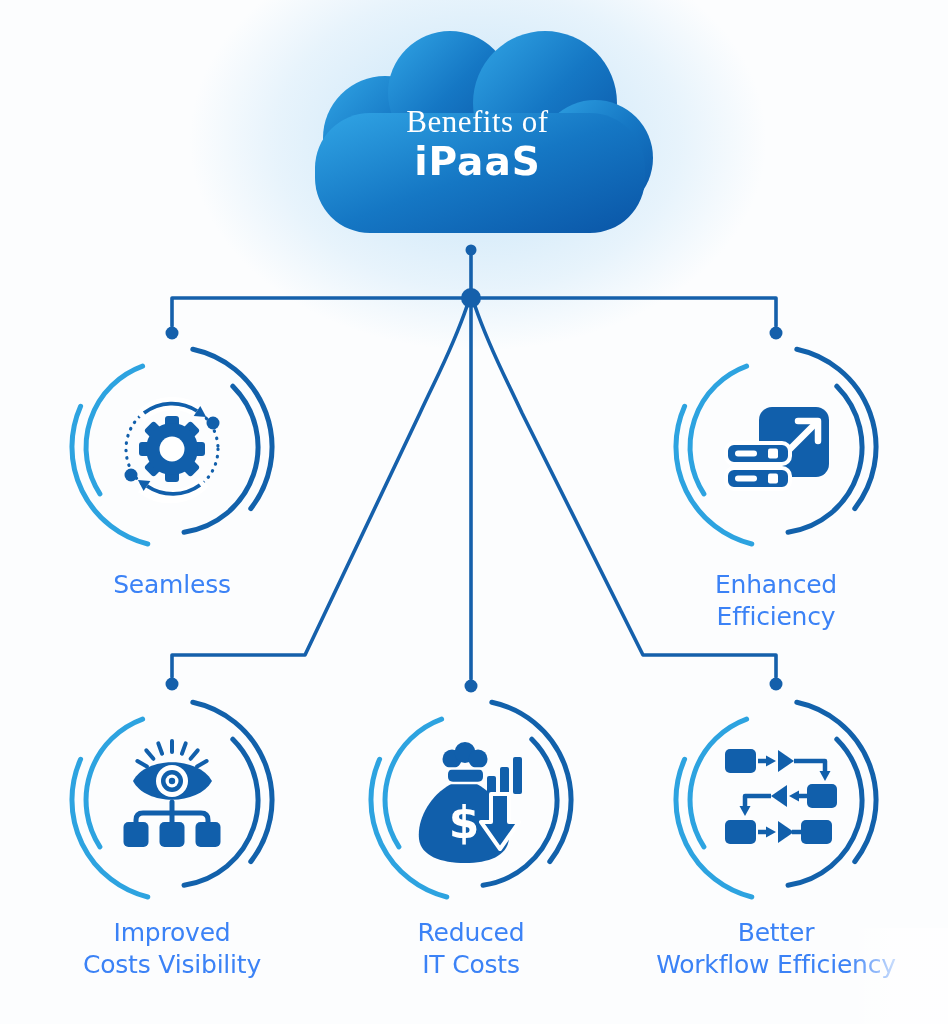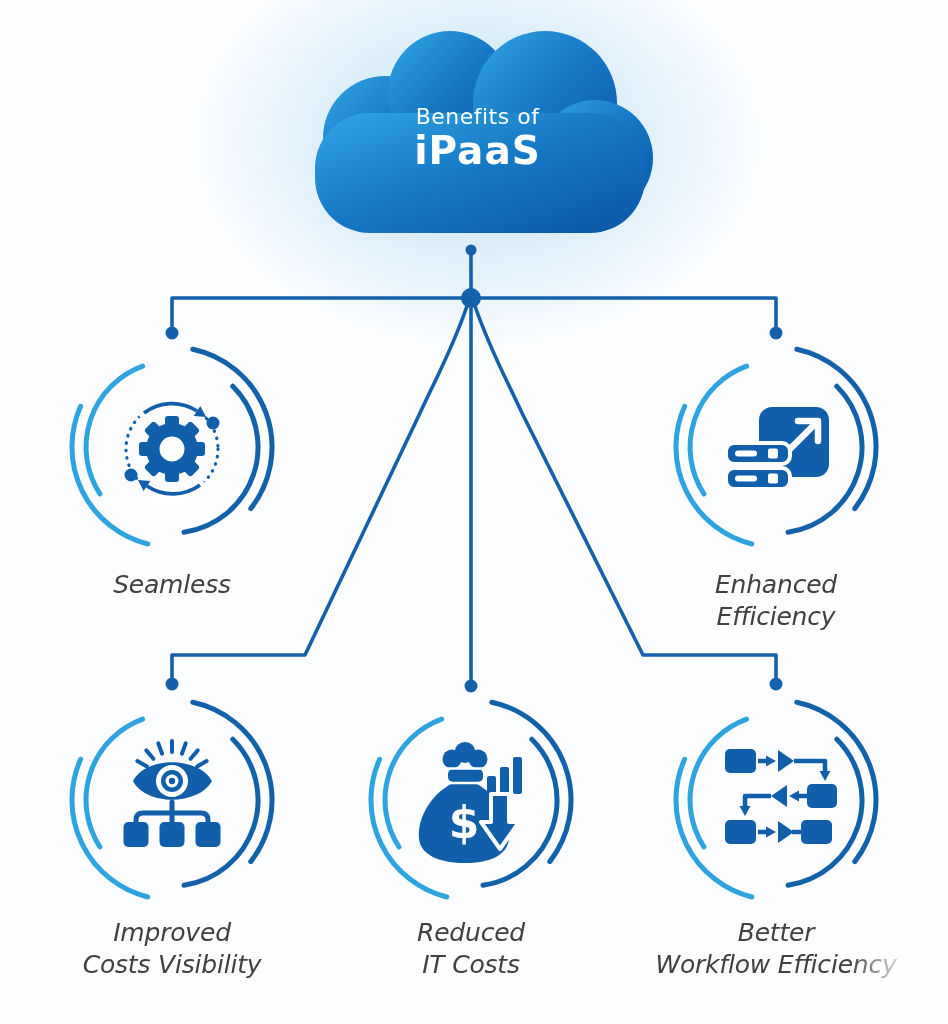--- a/index.html
+++ b/index.html
@@ -11,31 +11,31 @@
   .glow{
     position:absolute;left:108px;top:-130px;width:740px;height:540px;
     background:radial-gradient(closest-side,rgba(150,205,242,0.55),rgba(170,215,245,0.25) 55%,rgba(255,255,255,0) 78%);
     pointer-events:none;
   }
   .connectors{position:absolute;left:0;top:0;}
   .cloud{position:absolute;left:295px;top:18px;}
   .cloud-title{
     position:absolute;left:295px;top:18px;width:365px;text-align:center;color:#ffffff;
   }
-  .cloud-title .t1{margin-top:86px;font-size:22px;letter-spacing:0.5px;font-weight:400;}
+  .cloud-title .t1{margin-top:86px;font-size:31px;letter-spacing:0.5px;font-weight:400;font-family:Liberation Serif, serif;}
   .cloud-title .t2{margin-top:2px;font-size:39px;font-weight:700;letter-spacing:1px;line-height:1.0;}
   .node{position:absolute;width:216px;height:216px;}
   .node-tl{left:64px;top:339px;}
   .node-tr{left:668px;top:339px;}
   .node-bl{left:64px;top:692px;}
   .node-bc{left:363px;top:692px;}
   .node-br{left:668px;top:692px;}
   .label{
     position:absolute;transform:translateX(-50%);text-align:center;
-    color:#404040;font-size:25px;line-height:32px;letter-spacing:-0.2px;font-weight:500;white-space:nowrap;font-style:italic;
+    color:#3b82f6;font-size:25px;line-height:32px;letter-spacing:-0.2px;font-weight:500;white-space:nowrap;
   }
   .label-top{top:569px;}
   .label-bottom{top:917px;}
   .watermark{
     position:absolute;left:848px;top:928px;width:100px;height:96px;
     background:linear-gradient(90deg,rgba(255,255,255,0) 0%,rgba(255,255,255,0.7) 45%,rgba(255,255,255,0.75) 100%);
     pointer-events:none;
   }
 </style>
 </head>

